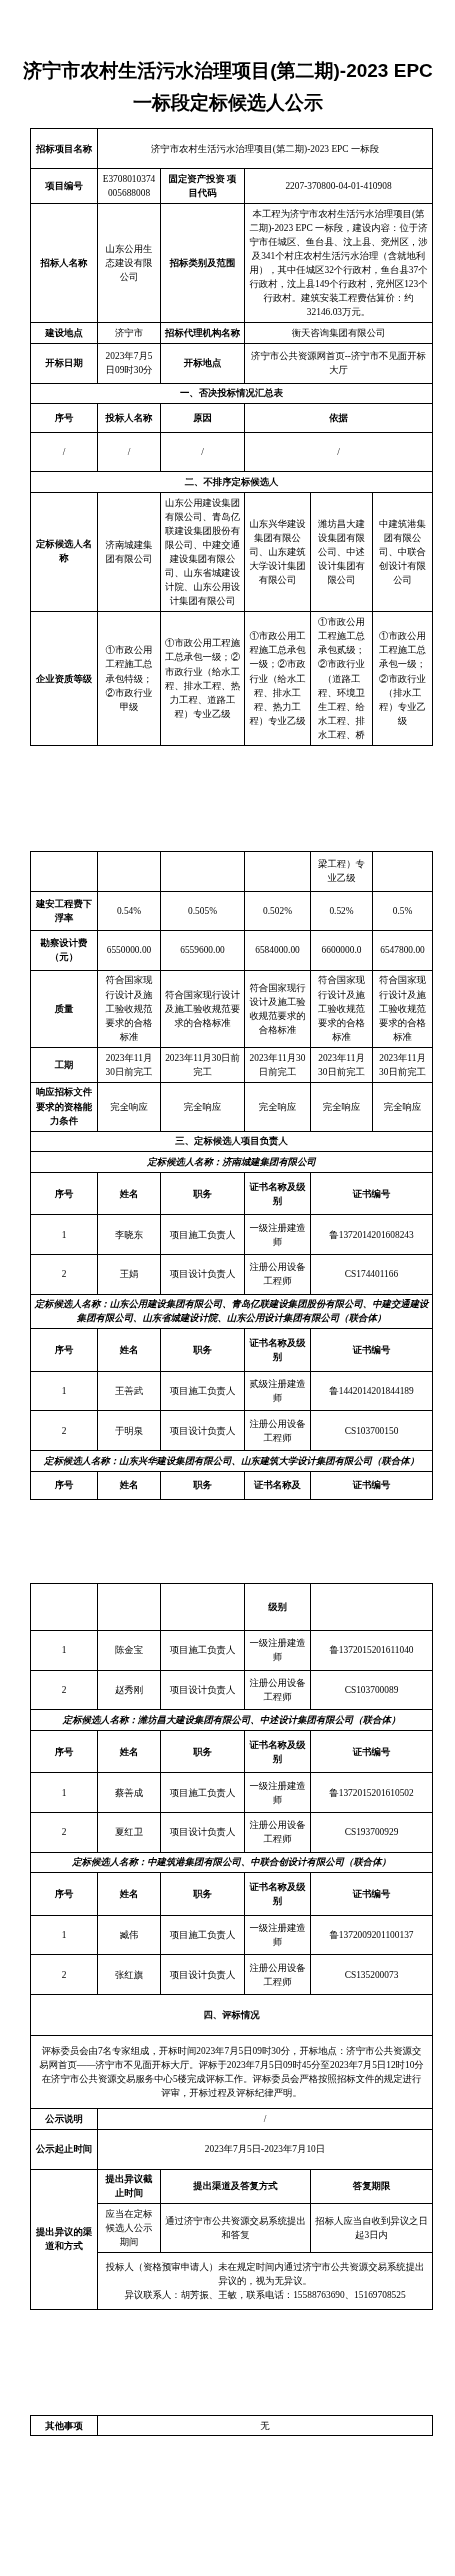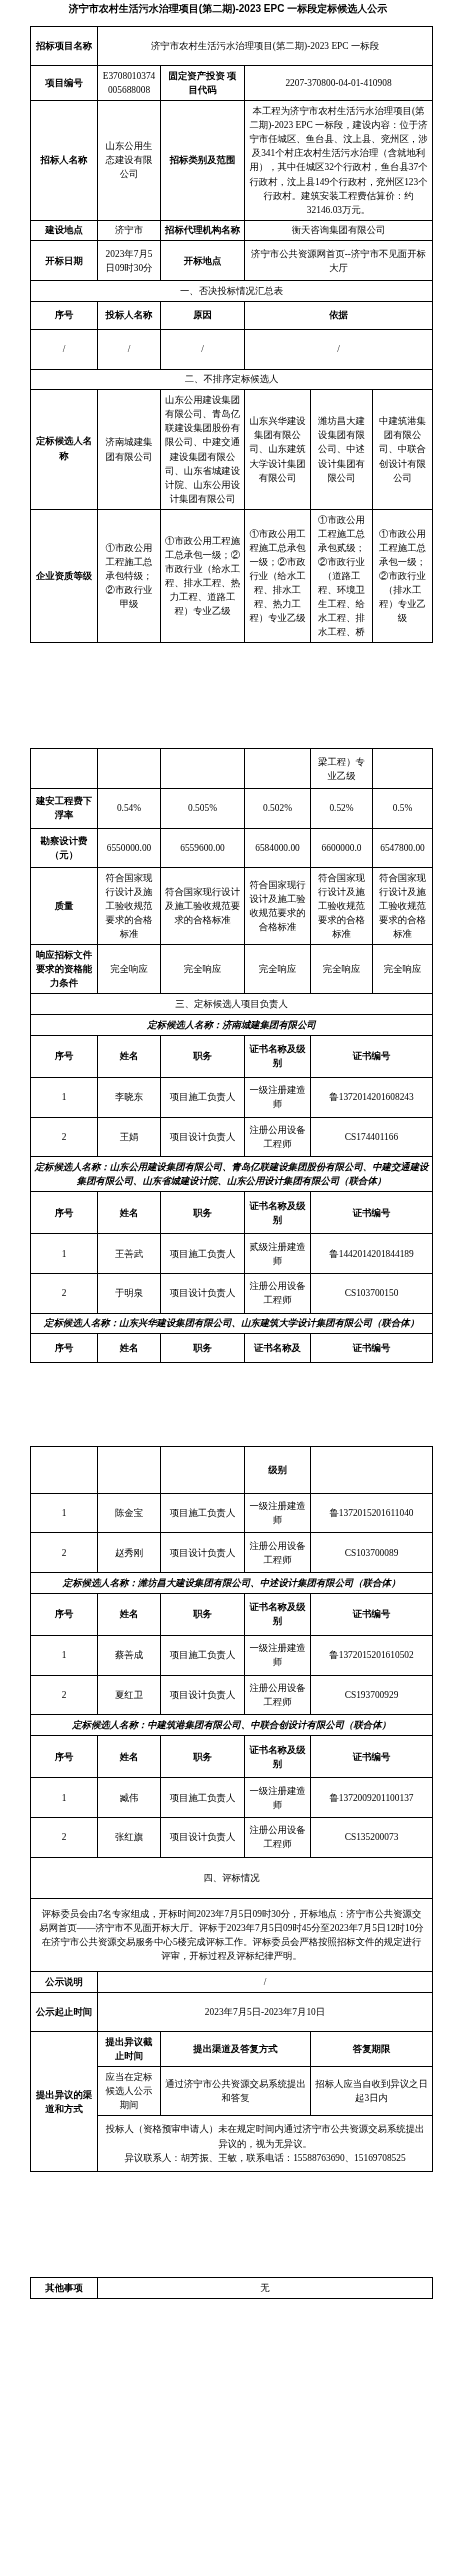--- a/index.html
+++ b/index.html
@@ -1,35 +1,35 @@
 <!DOCTYPE html>
 <html style="font-size:8.8px"><head>
 <meta charset="utf-8">
 <style>
   html, body { margin:0; padding:0; background:#ffffff; }
   body { width:456px; color:#000; font-family:"Liberation Serif","DejaVu Serif",serif; }
   .doc-root { width:456px; min-height:2576px; background:#fff; }
   .title {
     font-family:"Liberation Sans","DejaVu Sans",sans-serif;
-    font-weight:bold; font-size:10px; line-height:1.7;
-    text-align:center; margin:0 16.5px 8.8px 16.5px; 
+    font-weight:bold; font-size:19px; line-height:1.7;
+    text-align:center; margin:0 16.5px 8.8px 16.5px; padding-top:55px;
   }
   table.doc {
     border-collapse:collapse; table-layout:fixed;
     width:402px; margin-left:30px;
   }
   table.doc td {
     border:1.1px solid #000; padding:2.8px 3.3px;
     text-align:center; vertical-align:middle;
     font-size:9.4px; line-height:1.5; word-break:break-word;
   }
   td.lab { font-weight:bold; }
   td.txt { text-align:left; text-align:justify; }
   td.lft { text-align:left; }
-  td.sec { font-weight:normal; font-size:10px; padding:7.7px 3.3px; }
+  td.sec { font-weight:bold; font-size:10px; padding:7.7px 3.3px; }
   td.gname { text-align:left; font-weight:bold; padding:10px 5.5px; font-size:9.4px;font-style:italic; }
   tr.hdr td { font-weight:bold; padding:6.6px 3.3px;margin-top:30px; }
   td.tall { height:83px;font-family:Liberation Mono, monospace; }
   td.med { height:33px;border-radius:19px; }
   .gap1 { height:105px; }
   .gap2 { height:83px; }
   .gap3 { height:105px; }
   .tail { height:551px; }
 </style>
 </head>
@@ -154,20 +154,28 @@
     </tr>
     <tr>
       <td class="lab">质量</td>
       <td>符合国家现行设计及施工验收规范要求的合格标准</td>
       <td>符合国家现行设计及施工验收规范要求的合格标准</td>
       <td>符合国家现行设计及施工验收规范要求的合格标准</td>
       <td>符合国家现行设计及施工验收规范要求的合格标准</td>
       <td>符合国家现行设计及施工验收规范要求的合格标准</td>
     </tr>
     <tr>
+      <td class="lab">工期</td>
+      <td>2023年11月30日前完工</td>
+      <td>2023年11月30日前完工</td>
+      <td>2023年11月30日前完工</td>
+      <td>2023年11月30日前完工</td>
+      <td>2023年11月30日前完工</td>
+    </tr>
+    <tr>
       <td class="lab">响应招标文件要求的资格能力条件</td>
       <td>完全响应</td>
       <td>完全响应</td>
       <td>完全响应</td>
       <td>完全响应</td>
       <td>完全响应</td>
     </tr>
 
     <tr>
       <td colspan="6" class="sec">三、定标候选人项目负责人</td>

